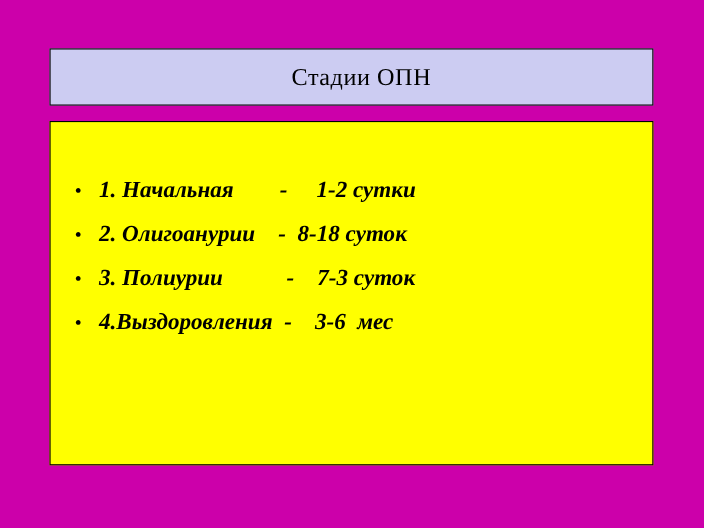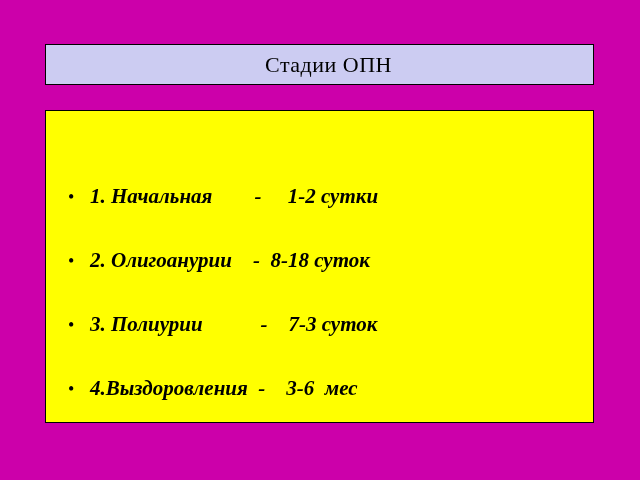--- a/index.html
+++ b/index.html
@@ -17,21 +17,21 @@
     position: relative;
     width: 640px;
     height: 480px;
     box-sizing: border-box;
   }
   .title-box {
     position: absolute;
     left: 45px;
     top: 44px;
     width: 549px;
-    height: 41px;
+    height: 52px;
     background: #ccccf2;
     border: 1px solid #000000;
     box-sizing: border-box;
     display: flex;
     align-items: center;
     justify-content: center;
   }
   .title-text {
     font-family: "Liberation Serif", serif;
     font-size: 22px;
@@ -72,21 +72,20 @@
     font-family: "Liberation Serif", serif;
   }
   .bullet-text {
     font-family: "Liberation Serif", serif;
     font-size: 21px;
     font-weight: bold;
     font-style: italic;
     color: #000000;
     white-space: pre;
     line-height: 1.05;
-    margin-top: 24px;
   }
 </style>
 </head>
 <body>
 
 <div class="slide">
 
   <div class="title-box">
     <div class="title-text">Стадии ОПН</div>
   </div>

